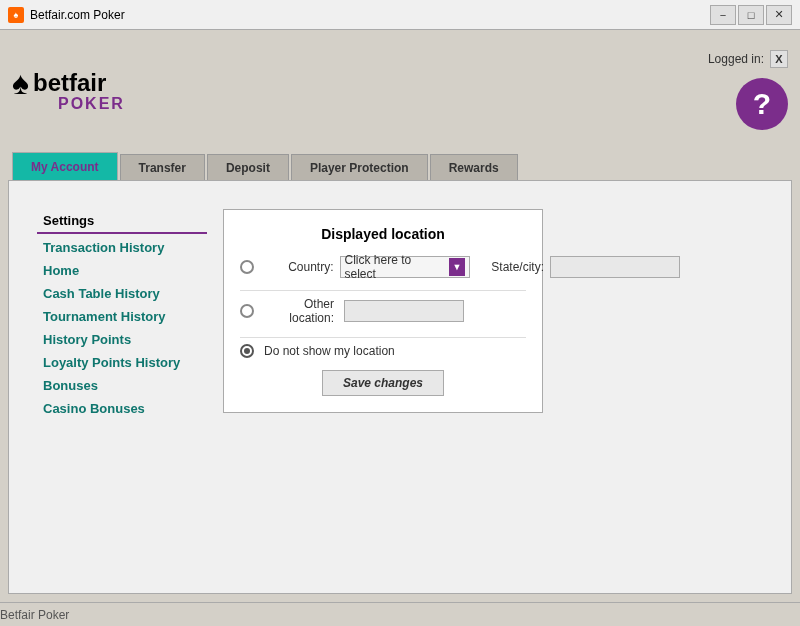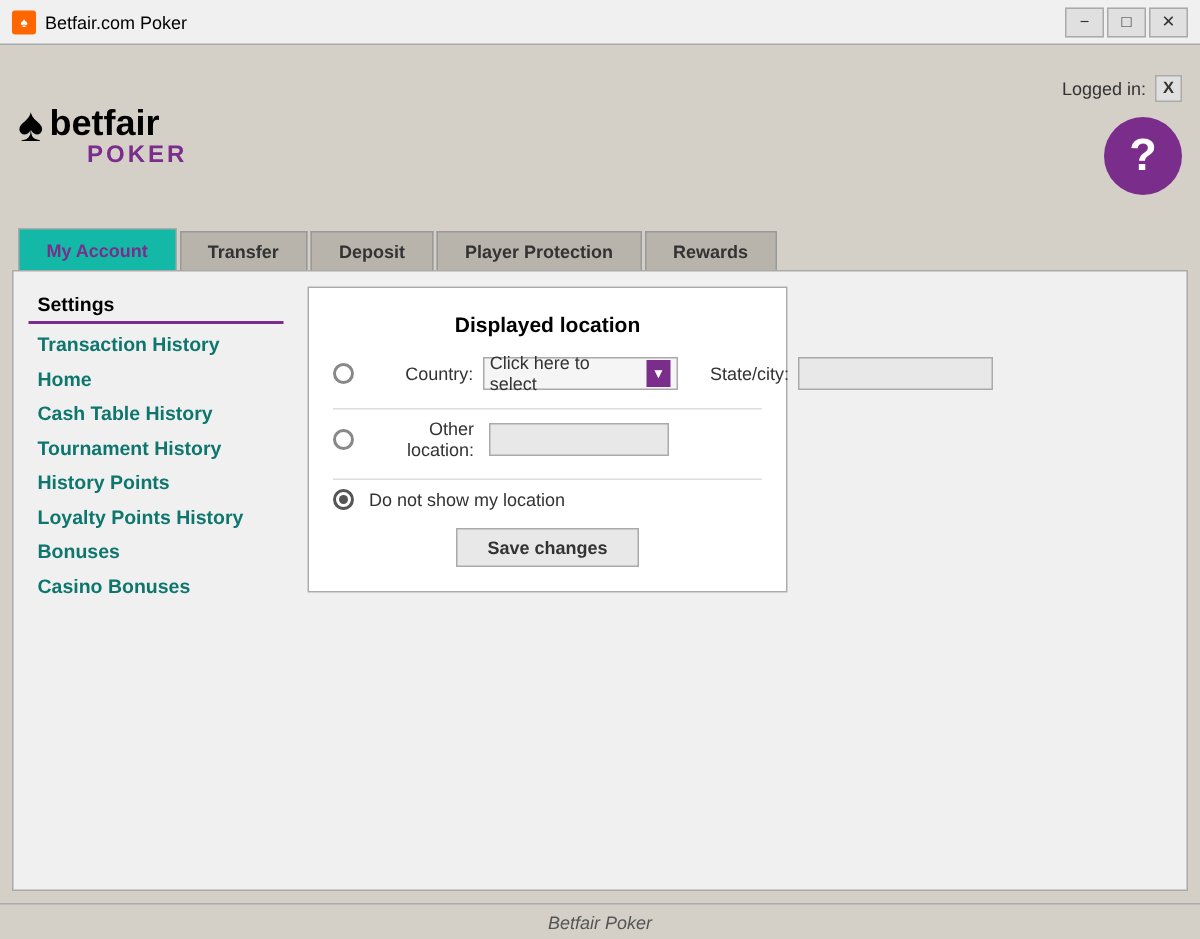--- a/index.html
+++ b/index.html
@@ -173,21 +173,21 @@
       height: 28px;
     }
 
     
     .content-area {
       background: #f0f0f0;
       margin: 0 8px 8px 8px;
       border: 1px solid #aaa;
       flex: 1;
       display: flex;
-      padding: 10px;
+      padding: 28px;
       gap: 16px;
     }
 
     
     .sidebar {
       width: 170px;
       flex-shrink: 0;
     }
     .sidebar-item {
       padding: 4px 6px;
@@ -317,33 +317,33 @@
       margin-top: 10px;
     }
     .save-btn {
       padding: 5px 20px;
       background: #e8e8e8;
       border: 1px solid #aaa;
       font-size: 12px;
       font-weight: bold;
       cursor: pointer;
       color: #333;
+      font-style: italic;
     }
 
     
     .status-bar {
       background: #d4d0c8;
       height: 24px;
       display: flex;
       align-items: center;
-      justify-content: center;
+      justify-content: flex-start;
       border-top: 1px solid #aaa;
       font-size: 12px;
       color: #555;
-      font-style: italic;
     }
   </style>
 </head>
 <body>
 
 <div class="title-bar">
   <div class="title-bar-left">
     <div class="title-bar-icon">♠</div>
     <span>Betfair.com Poker</span>
   </div>

